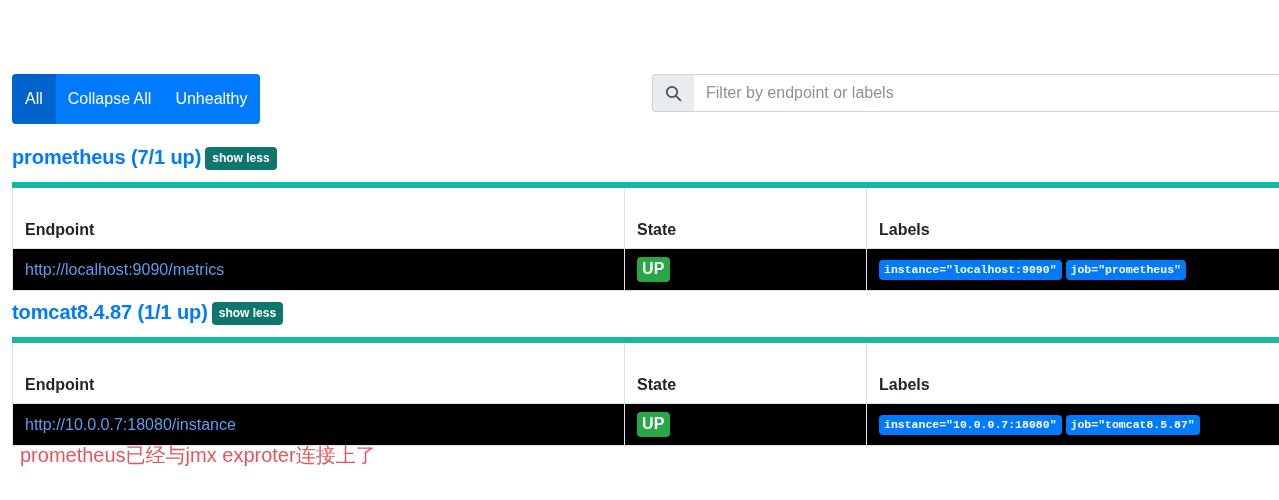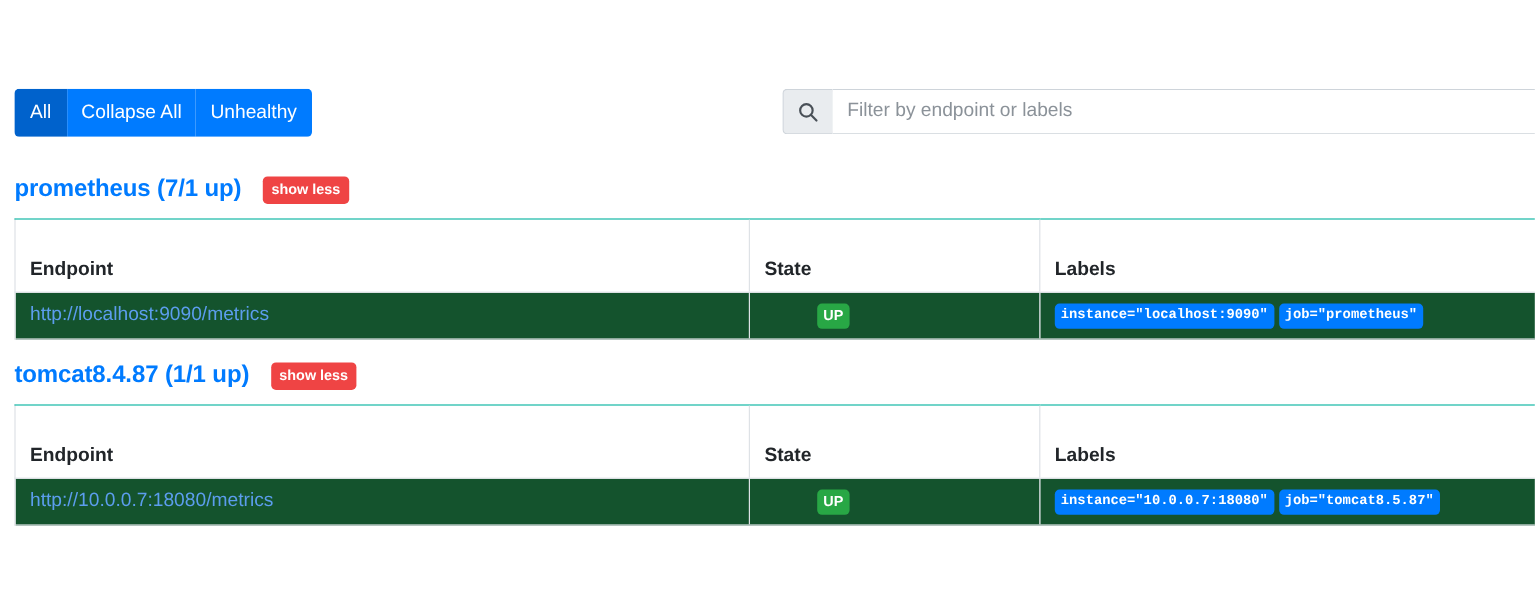--- a/index.html
+++ b/index.html
@@ -45,21 +45,21 @@
     height: 40px;
   }
 
   .btn-group {
     position: absolute;
     left: 0;
     top: 0;
     display: flex;
     border-radius: 4px;
     overflow: hidden;
-    height: 40px;
+    height: 50px;
   }
   .btn-group .btn {
     border: 0;
     outline: 0;
     background: #007bff;
     color: #ffffff;
     font-family: "Liberation Sans", "DejaVu Sans", sans-serif;
     font-size: 16px;
     line-height: 38px;
     padding: 0 12px;
@@ -124,23 +124,23 @@
   }
   .job-title {
     font-size: 20px;
     font-weight: 700;
     color: #007bff;
     letter-spacing: -0.1px;
     white-space: nowrap;
     cursor: pointer;
   }
   .show-less {
-    margin-left: 18px;
+    margin-left: 4px;
     display: inline-block;
-    background: #ef4444;
+    background: #0f766e;
     color: #ffffff;
     font-size: 12px;
     font-weight: 700;
     line-height: 1;
     padding: 5px 7px 6px;
     border-radius: 4px;
     cursor: pointer;
     position: relative;
     top: 1px;
   }
@@ -157,55 +157,54 @@
   table.targets col.c-state    { width: 242px; }
   table.targets col.c-labels   { width: 556px; }
 
   table.targets thead th {
     text-align: left;
     font-weight: 700;
     font-size: 16px;
     color: #212529;
     padding: 33px 12px 9px 12px;
     vertical-align: bottom;
-    border-top: 1px solid #14b8a6;
+    border-top: 6px solid #14b8a6;
     border-bottom: 1px solid #dee2e6;
     border-left: 1px solid #dee2e6;
     background: #ffffff;
   }
   table.targets thead th:last-child { border-right: 1px solid #dee2e6; }
 
   table.targets tbody td {
     padding: 8px 12px;
     vertical-align: middle;
     border-bottom: 1px solid #dee2e6;
     border-left: 1px solid #dee2e6;
-    background: #14532d;
+    background: #000000;
     height: 22px;
   }
   table.targets tbody td:last-child { border-right: 1px solid #dee2e6; }
 
   .endpoint-link {
     color: #5c9ded;
     text-decoration: none;
     font-size: 16px;
     cursor: pointer;
   }
 
   .badge-up {
     display: inline-block;
     background: #28a745;
     color: #ffffff;
-    font-size: 12px;
+    font-size: 16px;
     font-weight: 700;
     line-height: 1;
     padding: 4px 5px 5px;
     border-radius: 4px;
     letter-spacing: 0.2px;
-    margin-left: 44px;
   }
 
   .labels-cell { white-space: nowrap; }
   .label-badge {
     display: inline-block;
     background: #007bff;
     color: #ffffff;
     font-family: "Liberation Mono", "DejaVu Sans Mono", monospace;
     font-size: 11.5px;
     font-weight: 700;
@@ -303,27 +302,28 @@
       <thead>
         <tr>
           <th>Endpoint</th>
           <th>State</th>
           <th>Labels</th>
         </tr>
       </thead>
       <tbody>
         <tr>
           <td>
-            <span class="endpoint-link">http://10.0.0.7:18080/metrics</span>
+            <span class="endpoint-link">http://10.0.0.7:18080/instance</span>
           </td>
           <td>
             <span class="badge-up">UP</span>
           </td>
           <td class="labels-cell">
             <span class="label-badge">instance="10.0.0.7:18080"</span><span class="label-badge">job="tomcat8.5.87"</span>
           </td>
         </tr>
       </tbody>
     </table>
   </div>
 
+  <div class="annotation">prometheus已经与jmx exproter连接上了</div>
 
 </div>
 
 </body></html>

